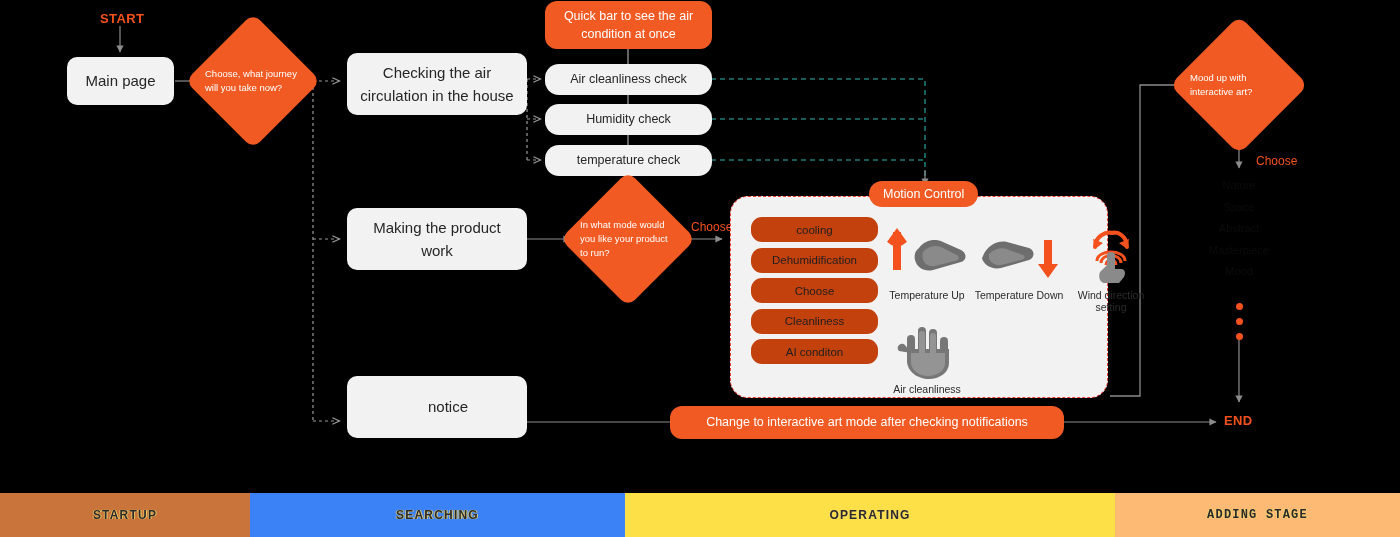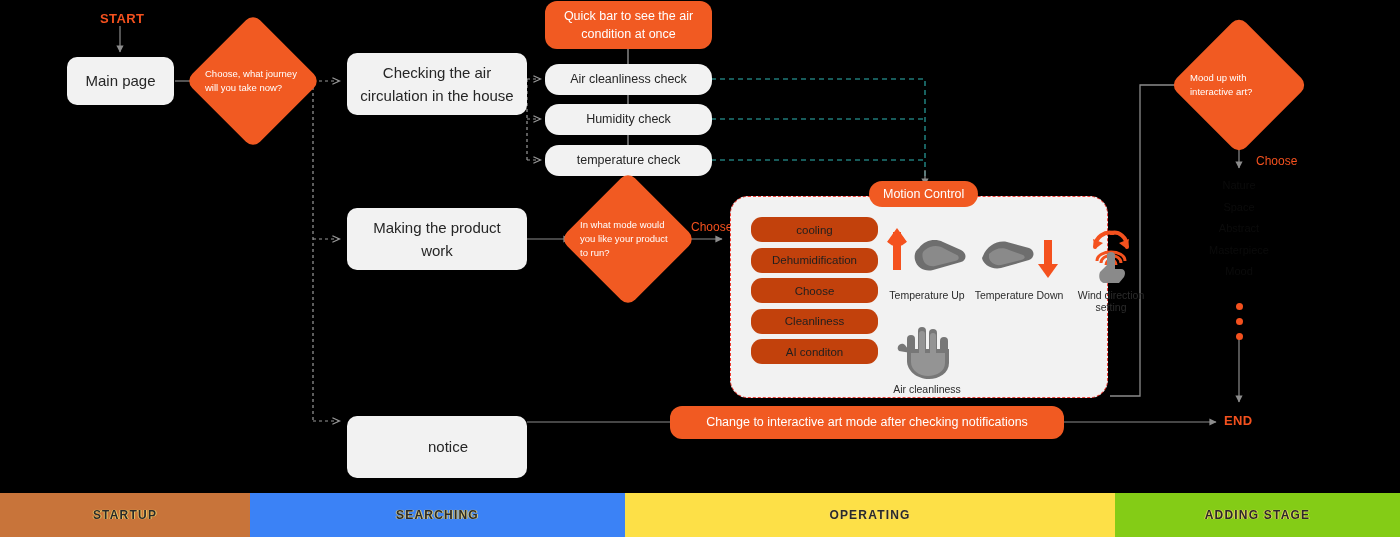--- a/index.html
+++ b/index.html
@@ -325,36 +325,36 @@
     <div>Masterpiece</div>
     <div>Mood</div>
   </div>
 
   <div class="dots" style="left:1236px; top:303px;">
     <div class="dot"></div>
     <div class="dot"></div>
     <div class="dot"></div>
   </div>
 
-  <div class="node" style="left:347px; top:416px; width:180px; height:62px;padding-left:32px;">
+  <div class="node" style="left:347px; top:376px; width:180px; height:62px;padding-left:32px;">
     <span>notice</span>
   </div>
 
   <div class="pill-orange" style="left:670px; top:406px; width:394px; height:33px;">
     <span>Change to interactive art mode after checking notifications</span>
   </div>
 
   <div class="footer">
     <div class="fseg" style="width:250px; background:#c8743a;">
       <span>STARTUP</span>
     </div>
     <div class="fseg" style="width:375px; background:#3b82f6;">
       <span>SEARCHING</span>
     </div>
     <div class="fseg" style="width:490px; background:#fde047;">
       <span>OPERATING</span>
     </div>
-    <div class="fseg" style="width:285px; background:#84cc16;">
+    <div class="fseg" style="width:285px; background:#fdba74;font-family:Liberation Mono, monospace;">
       <span>ADDING STAGE</span>
     </div>
   </div>
 
 </div>
 
 </body></html>

